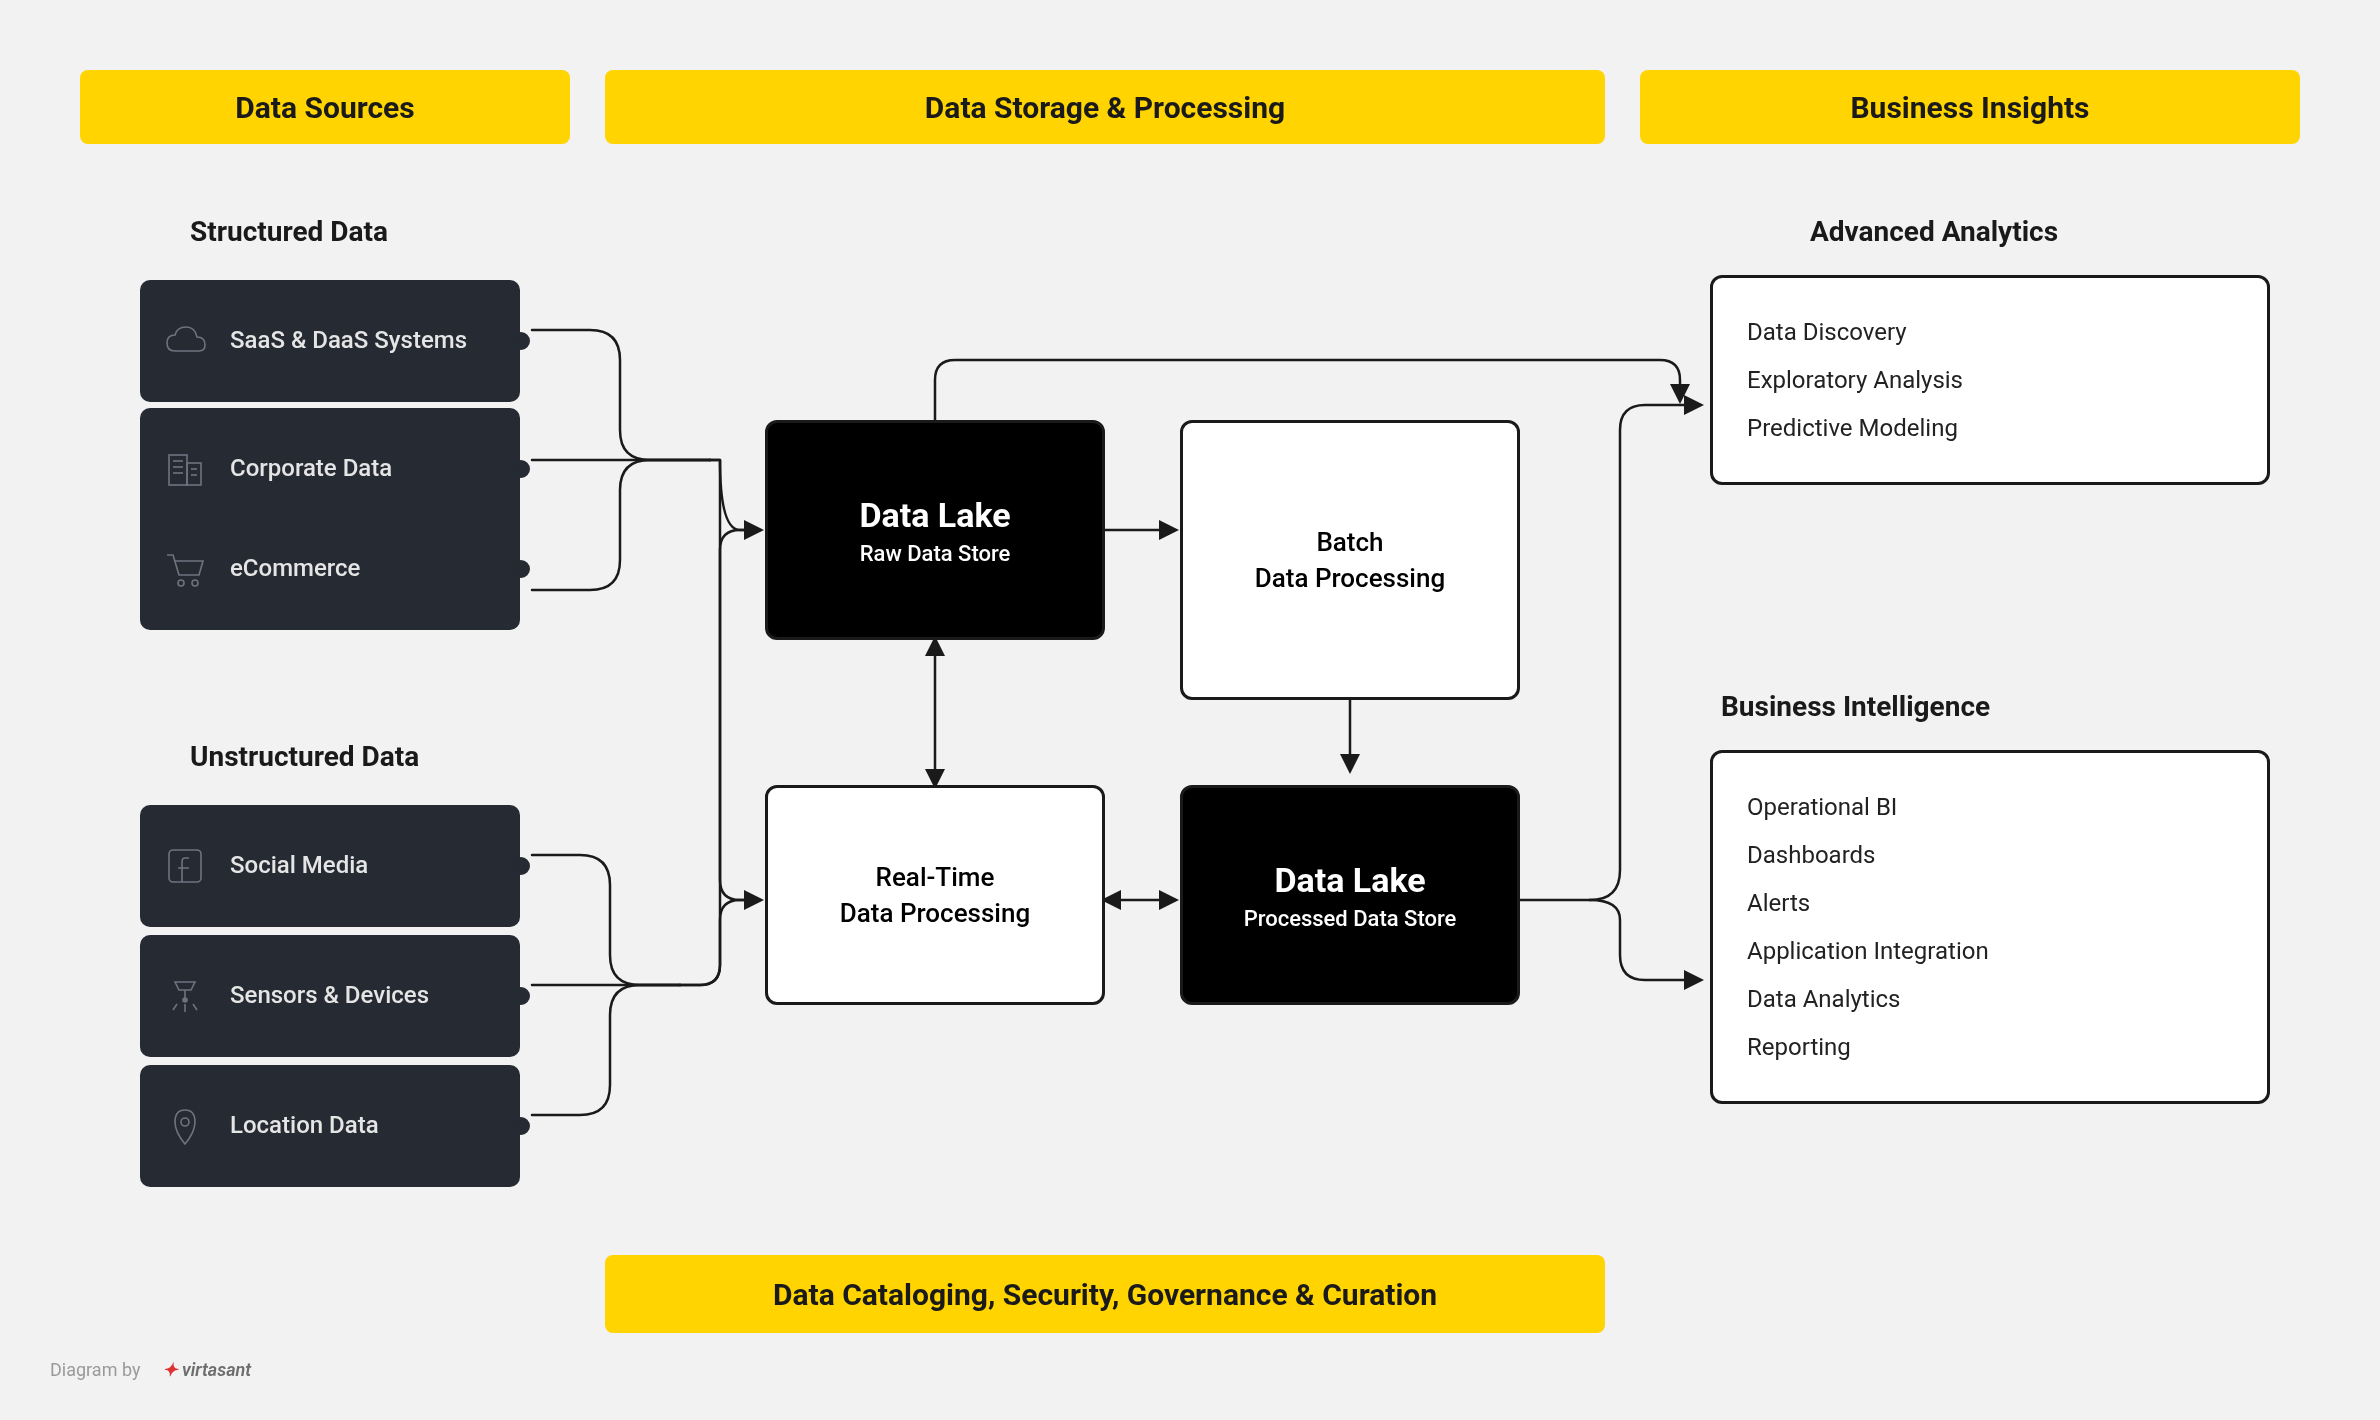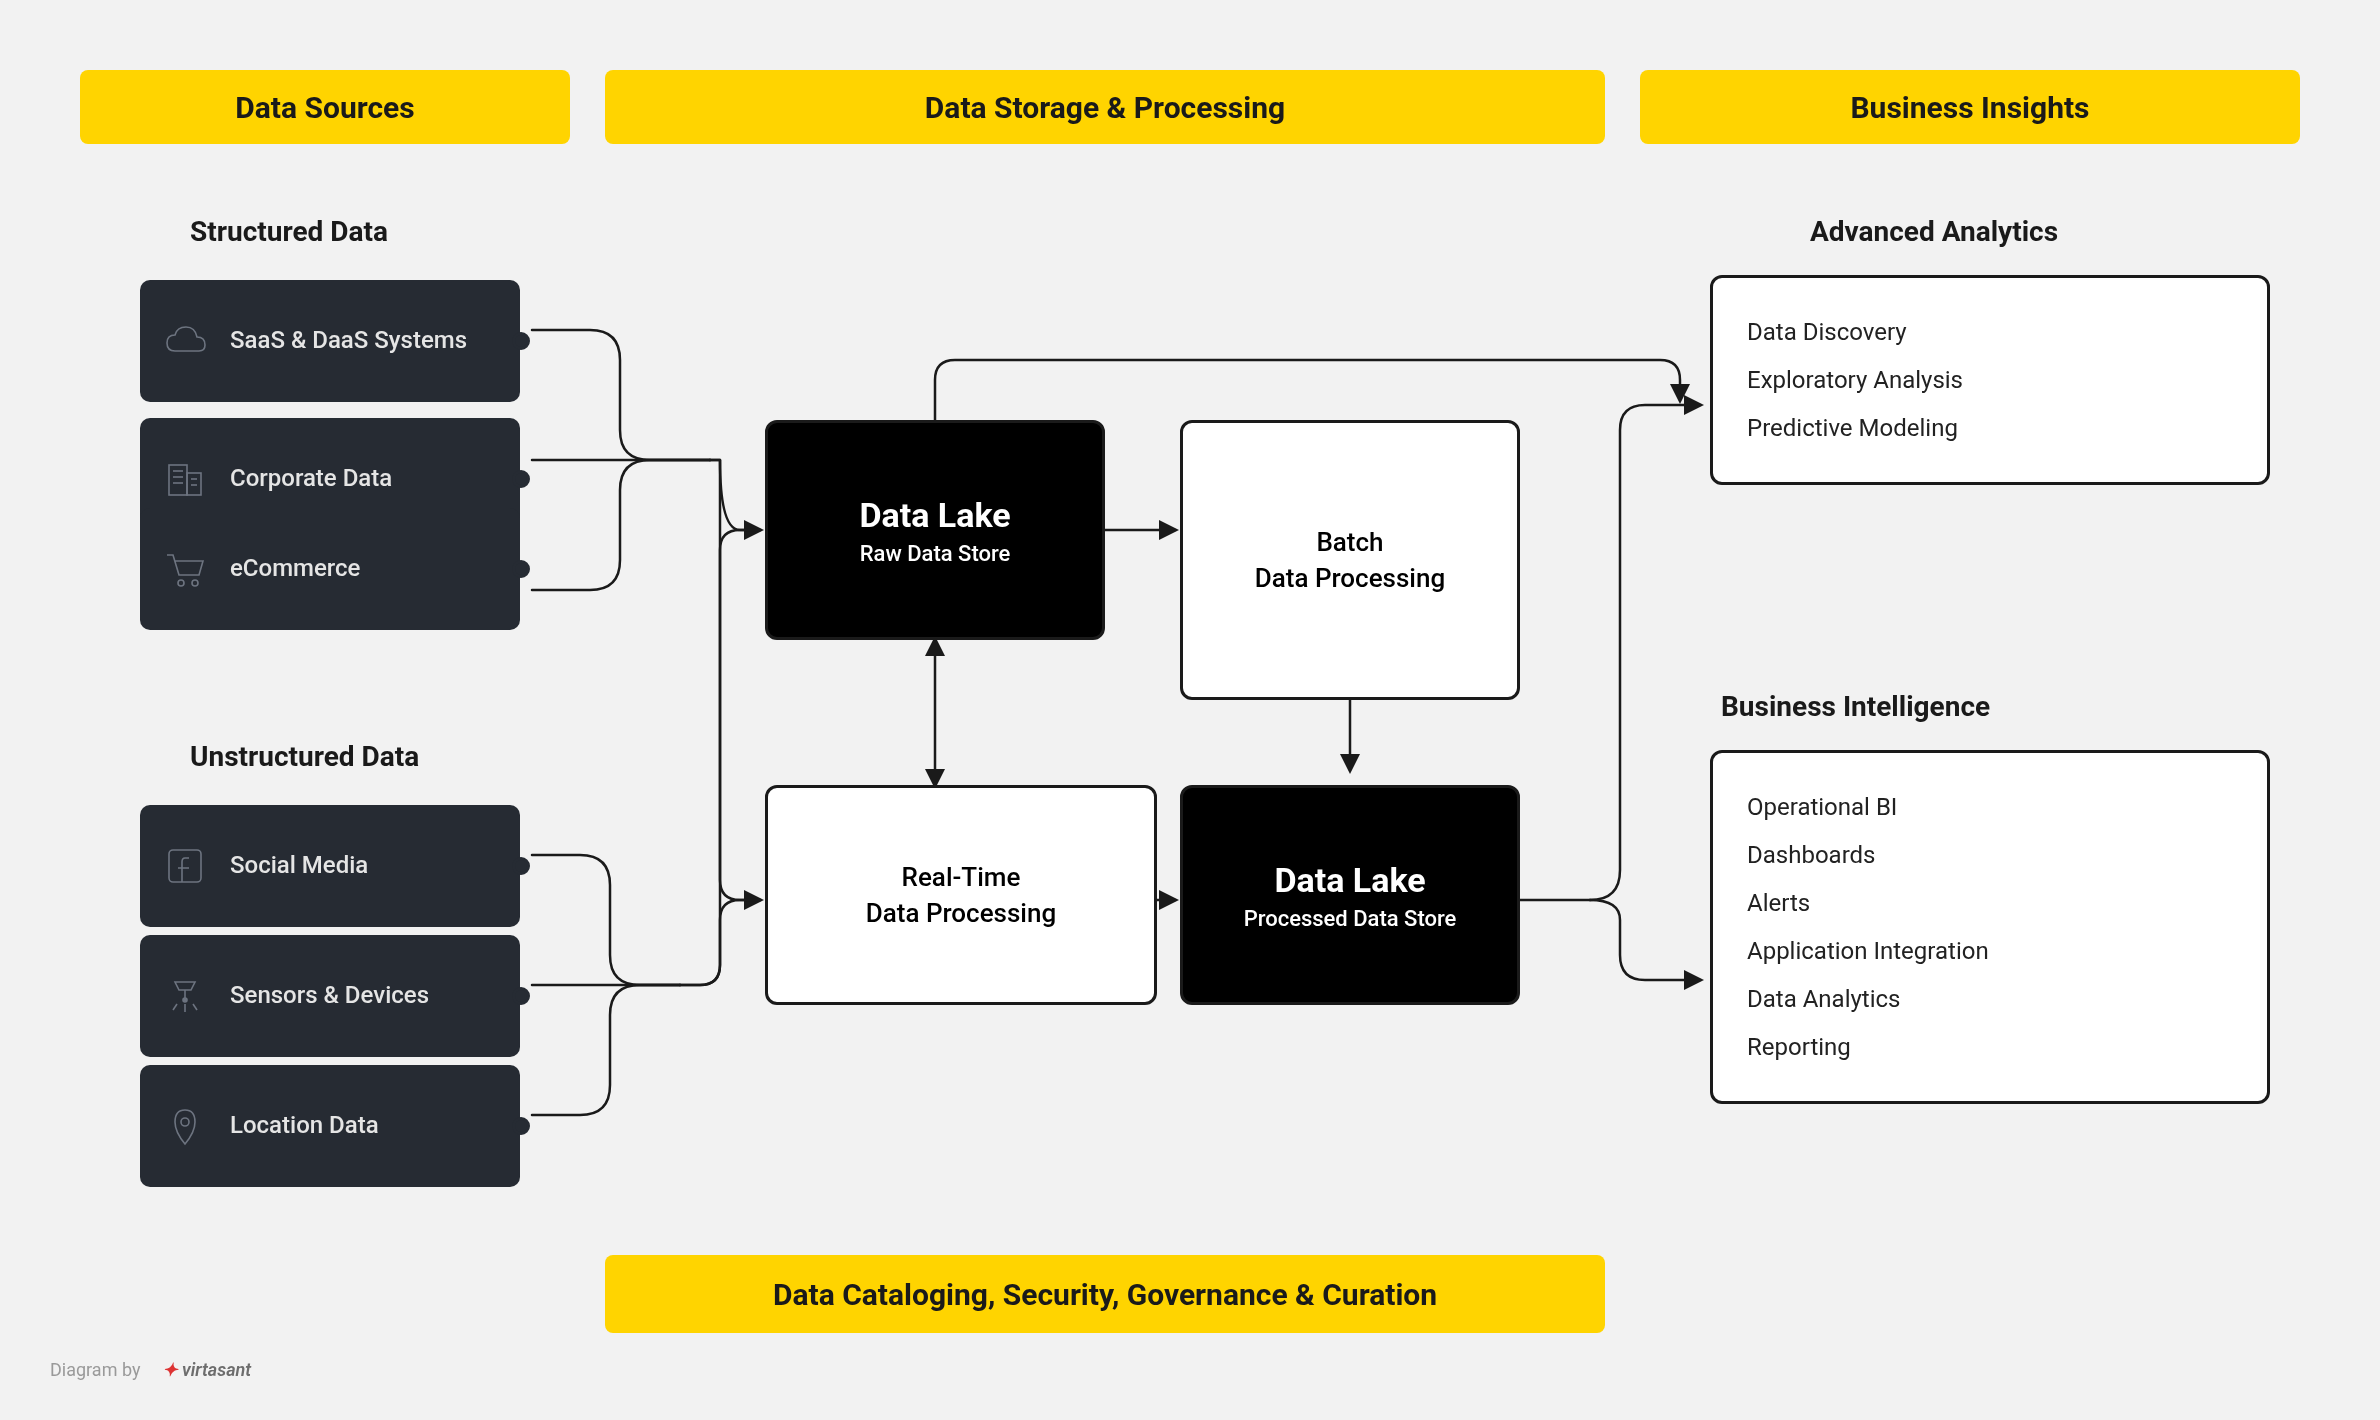--- a/index.html
+++ b/index.html
@@ -195,21 +195,21 @@
   <div class="src-tile" style="left:140px; top:280px;">
     <span class="icon-slot">
       <svg class="icon-svg" viewBox="0 0 48 48">
           <path d="M14 34 Q6 34 6 26 Q6 18 14 18 Q16 10 25 10 Q34 10 36 20 Q44 20 44 28 Q44 34 38 34 Z"></path>
         </svg>
     </span>
     <span class="label">SaaS &amp; DaaS Systems</span>
     <span class="nub"></span>
   </div>
 
-  <div class="src-tile" style="left:140px; top:418px;">
+  <div class="src-tile" style="left:140px; top:408px;">
     <span class="icon-slot">
       <svg class="icon-svg" viewBox="0 0 48 48">
           <rect x="8" y="10" width="18" height="30"></rect>
           <rect x="26" y="18" width="14" height="22"></rect>
           <line x1="12" y1="16" x2="22" y2="16"></line>
           <line x1="12" y1="22" x2="22" y2="22"></line>
           <line x1="12" y1="28" x2="22" y2="28"></line>
           <line x1="30" y1="24" x2="36" y2="24"></line>
           <line x1="30" y1="30" x2="36" y2="30"></line>
         </svg>
@@ -273,21 +273,21 @@
     <div class="title-big">Data Lake</div>
     <div class="subtitle">Raw Data Store</div>
   </div>
 
   <div class="proc-box" style="left:1180px; top:420px; width:340px; height:280px;">
     <div class="single">
       <span>Batch</span><br><span>Data Processing</span>
     </div>
   </div>
 
-  <div class="proc-box" style="left:765px; top:785px; width:392px; height:220px;">
+  <div class="proc-box" style="left:765px; top:785px; width:340px; height:220px;">
     <div class="single">
       <span>Real-Time</span><br><span>Data Processing</span>
     </div>
   </div>
 
   <div class="proc-box blue" style="left:1180px; top:785px; width:340px; height:220px;">
     <div class="title-big">Data Lake</div>
     <div class="subtitle">Processed Data Store</div>
   </div>
 

